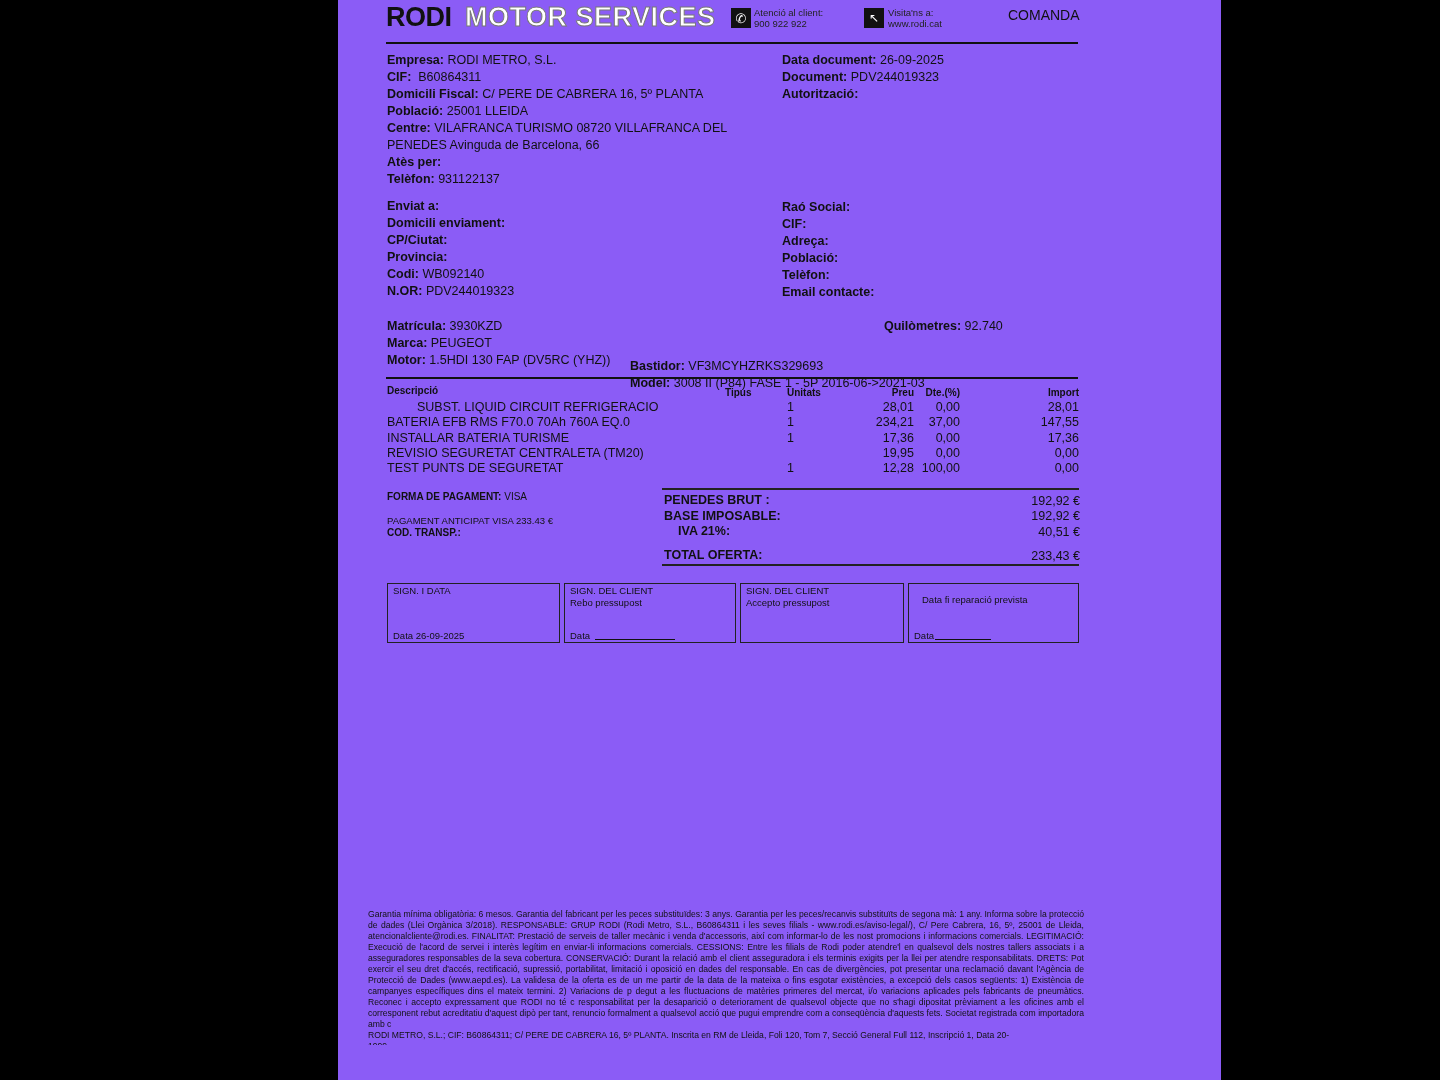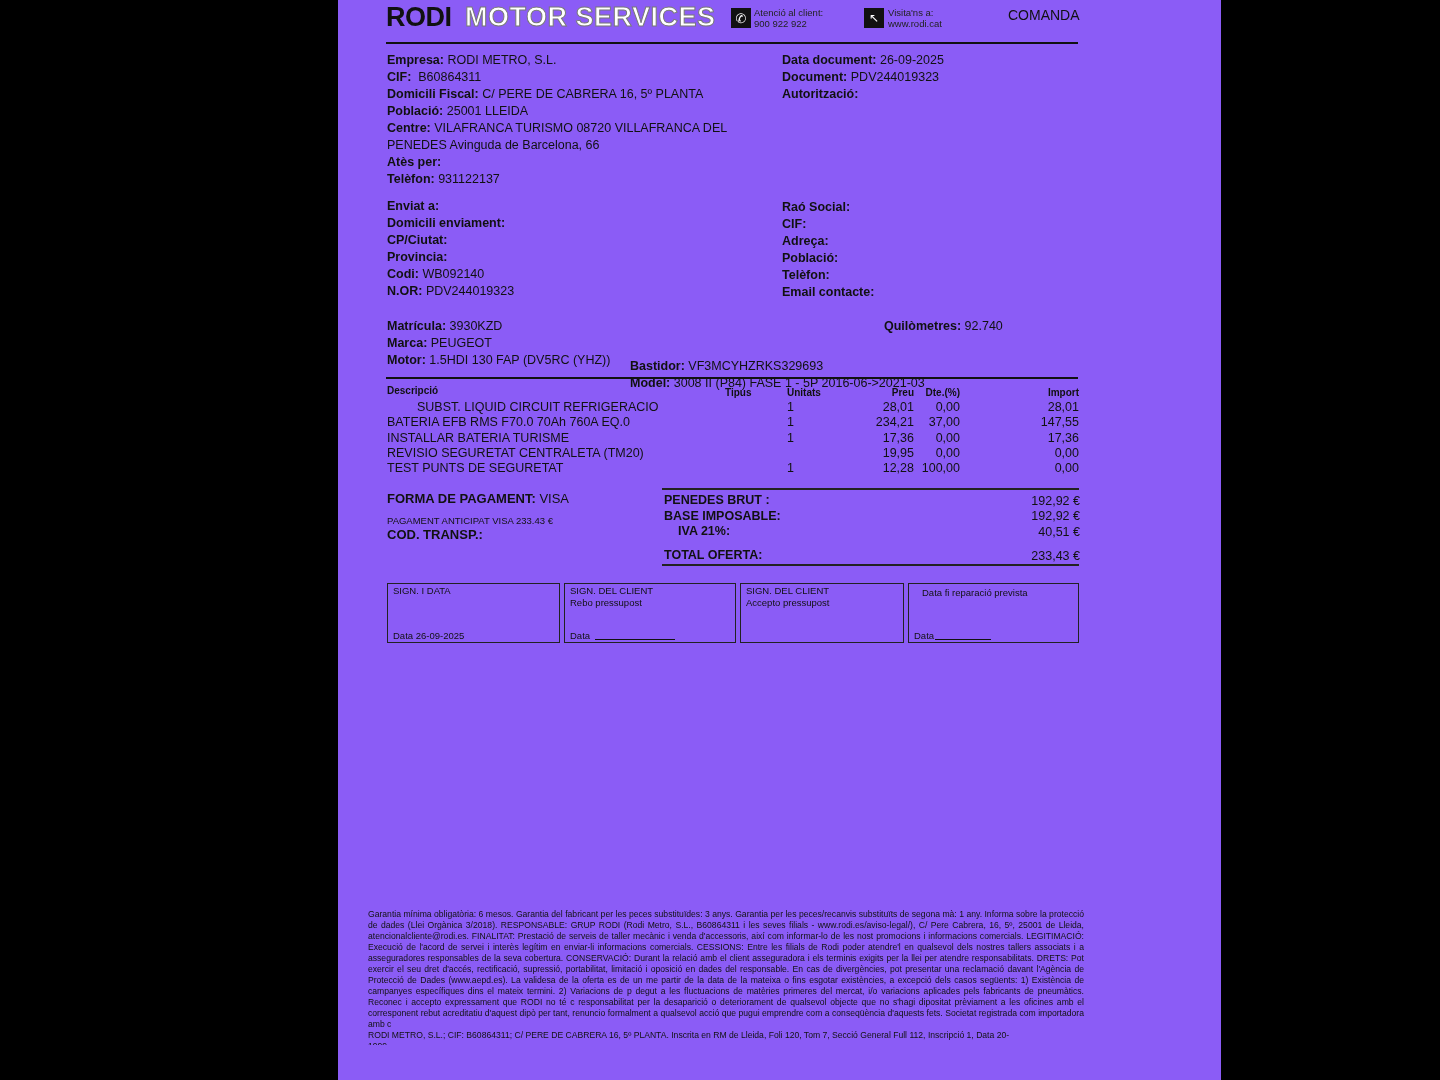--- a/index.html
+++ b/index.html
@@ -26,21 +26,21 @@
     .info { font-size: 12.5px; line-height: 17px; }
     .info b { font-weight: bold; }
     .info .v { font-weight: normal; }
     
     .tbl-head { font-size: 10px; font-weight: bold; }
     .tbl-cell { font-size: 12.5px; }
     .right { text-align: right; }
     
     .tot-lbl { font-size: 12.5px; font-weight: bold; }
     .tot-val { font-size: 12.5px; text-align: right; width: 90px; }
-    .small-bold { font-size: 13px; font-weight: bold; }
+    .small-bold { font-size: 10px; font-weight: bold; }
     .small { font-size: 9.5px; }
     
     .sigbox { position: absolute; top: 583px; height: 60px; border: 1.5px solid #222; box-sizing: border-box; font-size: 9.5px; }
     .sigbox .t { position: absolute; left: 5px; top: 1px; }
     .sigbox .s { position: absolute; left: 5px; top: 13px; }
     .sigbox .d { position: absolute; left: 5px; bottom: 1px; }
     .sigbox .line { position: absolute; bottom: 2px; height: 1.5px; background: #111; }
     
     .fine { position: absolute; left: 30px; top: 909px; width: 716px; font-size: 8.6px; line-height: 11px;
       text-align: justify; color: #111; }
@@ -198,21 +198,21 @@
     <div class="t">SIGN. DEL CLIENT</div>
     <div class="s">Rebo pressupost</div>
     <div class="d">Data</div>
     <div class="line" style="left:30px;width:80px;"></div>
   </div>
   <div class="sigbox" style="left:402px;width:164px;">
     <div class="t">SIGN. DEL CLIENT</div>
     <div class="s">Accepto pressupost</div>
   </div>
   <div class="sigbox" style="left:570px;width:171px;">
-    <div class="t" style="top:3px;padding-left:8px;">Data fi reparació prevista</div>
+    <div class="t" style="top:10px;padding-left:8px;">Data fi reparació prevista</div>
     <div class="d">Data</div>
     <div class="line" style="left:26px;width:56px;"></div>
   </div>
 
   <div class="fine">
     <p>Garantia mínima obligatòria: 6 mesos. Garantia del fabricant per les peces substituïdes: 3 anys. Garantia per les peces/recanvis substituïts de segona mà: 1 any. Informa sobre la protecció de dades (Llei Orgànica 3/2018). RESPONSABLE: GRUP RODI (Rodi Metro, S.L., B60864311 i les seves filials - www.rodi.es/aviso-legal/), C/ Pere Cabrera, 16, 5º, 25001 de Lleida, atencionalcliente@rodi.es. FINALITAT: Prestació de serveis de taller mecànic i venda d'accessoris, així com informar-lo de les nost promocions i informacions comercials. LEGITIMACIÓ: Execució de l'acord de servei i interès legítim en enviar-li informacions comercials. CESSIONS: Entre les filials de Rodi poder atendre'l en qualsevol dels nostres tallers associats i a asseguradores responsables de la seva cobertura. CONSERVACIÓ: Durant la relació amb el client asseguradora i els terminis exigits per la llei per atendre responsabilitats. DRETS: Pot exercir el seu dret d'accés, rectificació, supressió, portabilitat, limitació i oposició en dades del responsable. En cas de divergències, pot presentar una reclamació davant l'Agència de Protecció de Dades (www.aepd.es). La validesa de la oferta es de un me partir de la data de la mateixa o fins esgotar existències, a excepció dels casos següents: 1) Existència de campanyes específiques dins el mateix termini. 2) Variacions de p degut a les fluctuacions de matèries primeres del mercat, i/o variacions aplicades pels fabricants de pneumàtics. Reconec i accepto expressament que RODI no té c responsabilitat per la desaparició o deteriorament de qualsevol objecte que no s'hagi dipositat prèviament a les oficines amb el corresponent rebut acreditatiu d'aquest dipò per tant, renuncio formalment a qualsevol acció que pugui emprendre com a conseqüència d'aquests fets. Societat registrada com importadora amb c</p>
     <p style="text-align:left;white-space:nowrap;">RODI METRO, S.L.; CIF: B60864311; C/ PERE DE CABRERA 16, 5º PLANTA. Inscrita en RM de Lleida, Foli 120, Tom 7, Secció General Full 112, Inscripció 1, Data 20-</p>
     <p style="text-align:left;height:4px;overflow:hidden;">1999</p>
   </div>
 </div>

